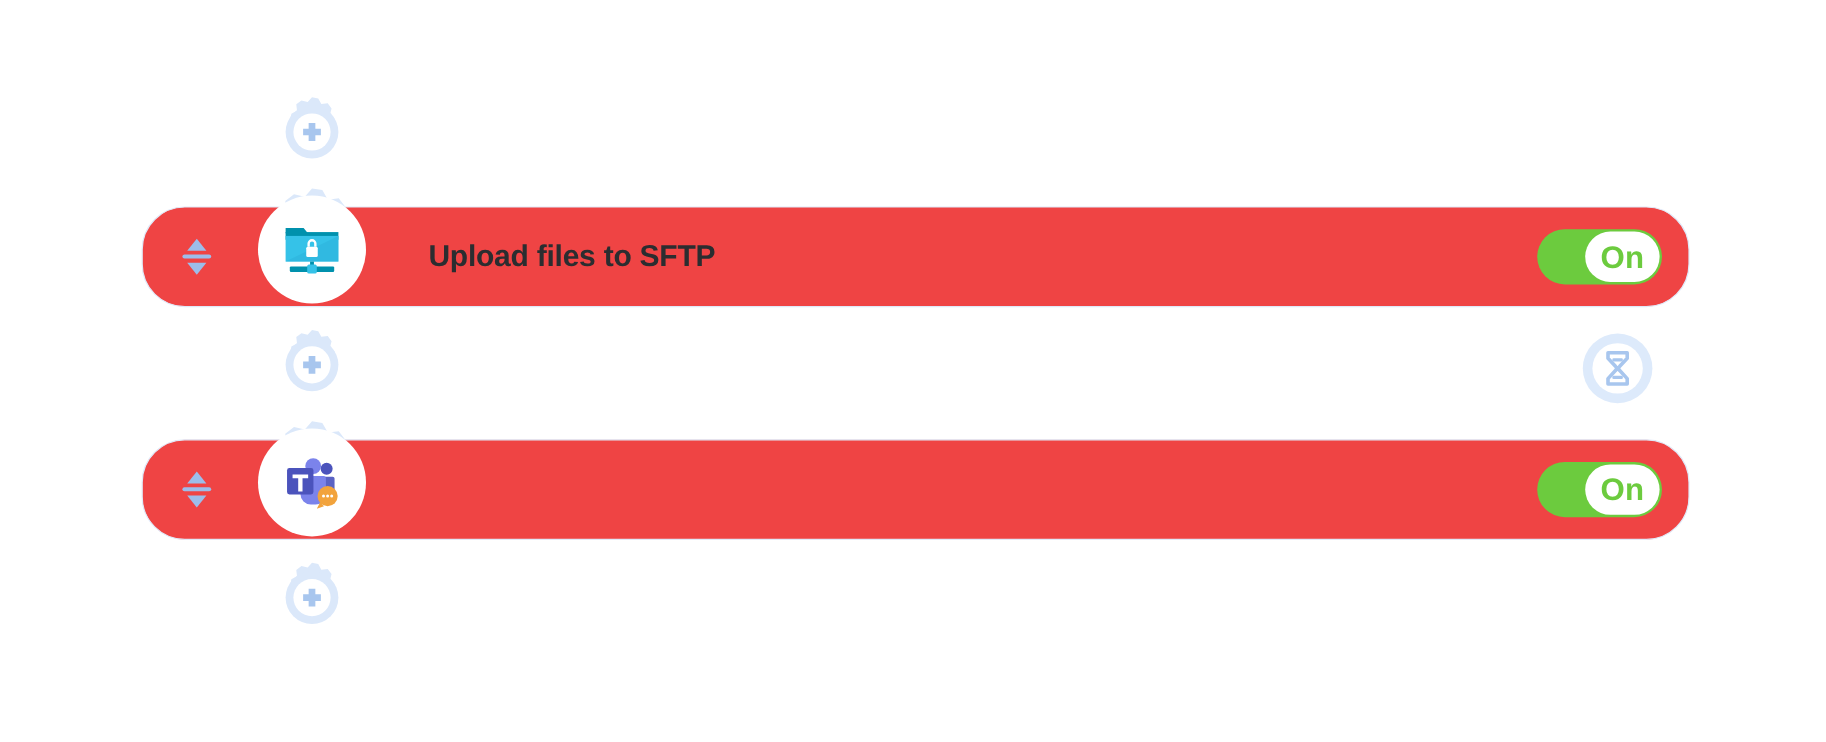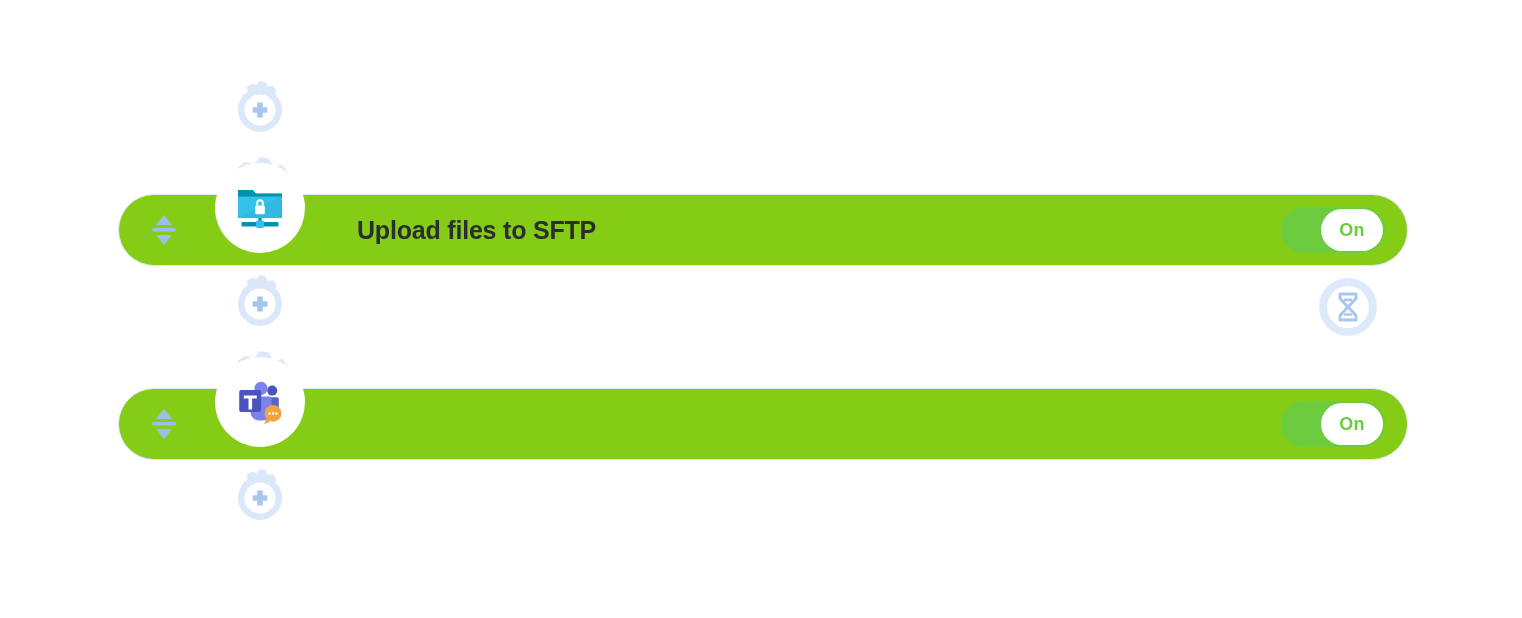--- a/index.html
+++ b/index.html
@@ -57,29 +57,28 @@
     display: flex;
     align-items: center;
     justify-content: center;
     cursor: pointer;
   }
   .app-icon { width: 50px; height: 50px; display: block; }
 
   
   .step-card {
     position: absolute;
-    height: 72px;
-    background: #84cc16;
+    height: 84px;
+    background: #ef4444;
     border: 1.6px solid #e0e9f8;
     border-radius: 36px;
     box-sizing: border-box;
     z-index: 2;
     display: flex;
     align-items: center;
-    margin-top: 22px;
   }
   .drag-handle {
     position: absolute;
     left: 28px;
     top: 50%;
     transform: translateY(-50%);
     width: 34px;
     height: 38px;
     display: flex;
     align-items: center;
@@ -120,21 +119,21 @@
     top: 2px;
     width: 62px;
     height: 42px;
     border-radius: 21px;
     background: #ffffff;
     display: flex;
     align-items: center;
     justify-content: center;
   }
   .toggle .knob-label {
-    font-size: 18px;
+    font-size: 26px;
     font-weight: bold;
     color: #6ccb3e;
     letter-spacing: 0.2px;
   }
 
   
   .delay-chip {
     position: absolute;
     width: 58px;
     height: 58px;

